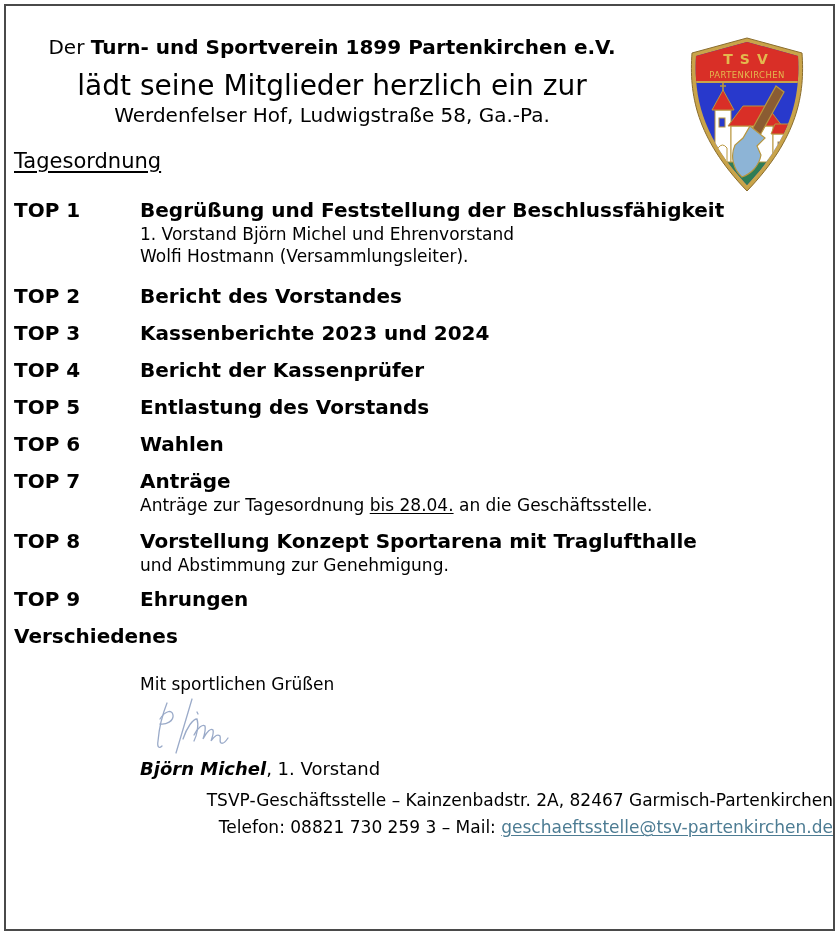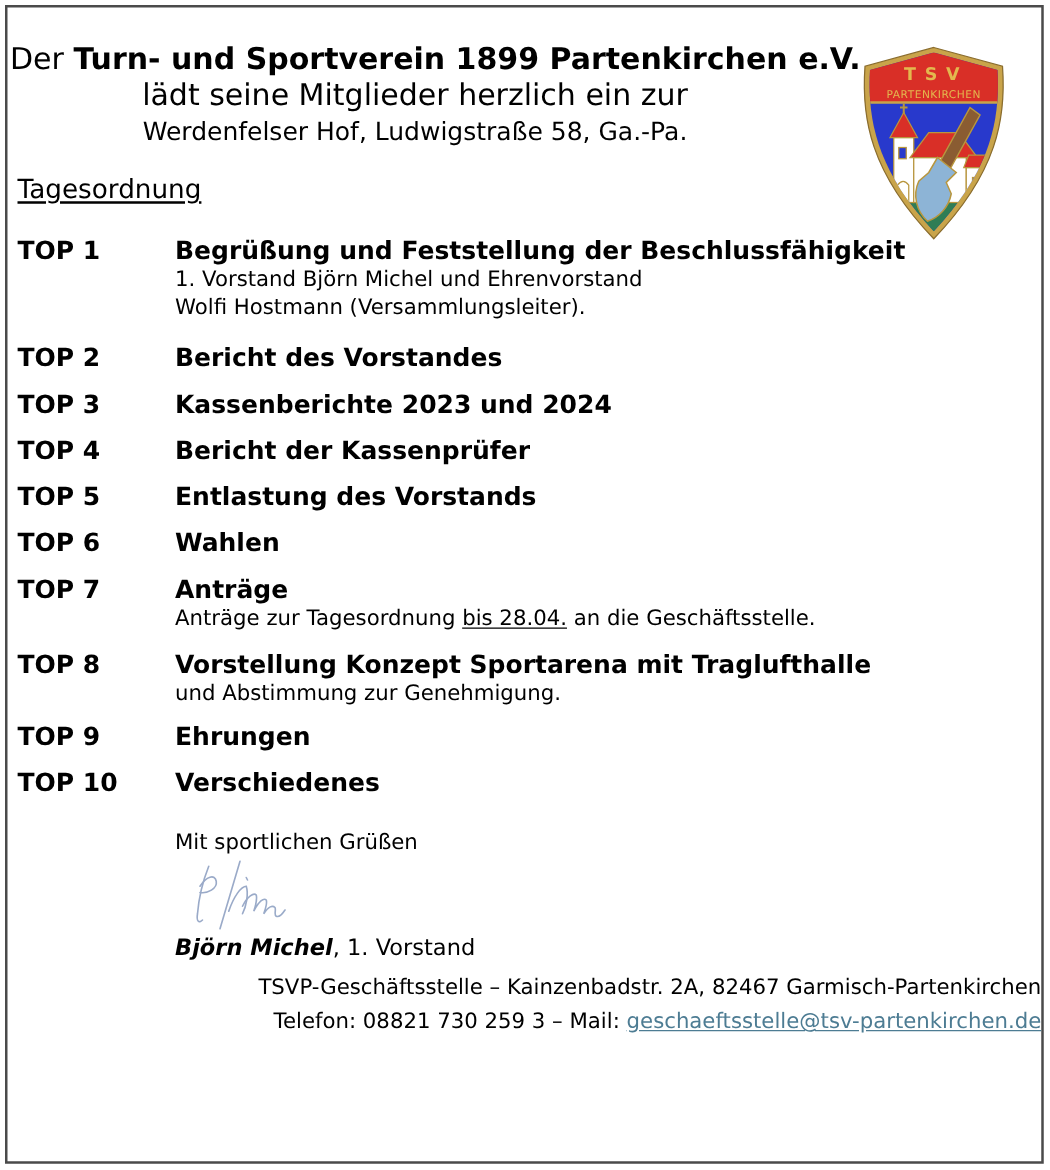--- a/index.html
+++ b/index.html
@@ -16,23 +16,23 @@
     border: 2px solid #4a4a4a;
     background: #fff;
   }
   
   .header-block {
     margin: 28px 0 0 2px;
     width: 648px;
     text-align: center;
     white-space: nowrap;
   }
-  .h-line1 { font-size: 24px; line-height: 26px; }
+  .h-line1 { font-size: 20px; line-height: 26px; }
   .h-line1 b { font-weight: bold; }
-  .h-line2 { font-size: 24px; line-height: 26px; margin-top: 3px; }
+  .h-line2 { font-size: 28px; line-height: 26px; margin-top: 13px; }
   .h-title { font-size: 27px; font-weight: bold; line-height: 34px; margin-top: 13px; }
   .h-date  { font-size: 21px; font-weight: bold; line-height: 26px; margin-top: 11px; }
   .h-loc   { font-size: 20px; line-height: 26px; margin-top: 3px; }
 
   
   .crest {
     position: absolute;
     top: 30px; right: 26px;
     width: 120px; height: 158px;
   }
@@ -193,21 +193,20 @@
         <div class="agenda-sub">und Abstimmung zur Genehmigung.</div>
       </div>
     </div>
 
     <div class="agenda-row">
       <div class="agenda-label">TOP 9</div>
       <div class="agenda-title">Ehrungen</div>
     </div>
 
     <div class="agenda-row">
-      <div class="agenda-label">TOP 10</div>
       <div class="agenda-title">Verschiedenes</div>
     </div>
 
   </div>
 
   <div class="greeting">Mit sportlichen Grüßen</div>
 
   <svg class="signature" width="100" height="60" viewBox="0 0 100 60" aria-hidden="true">
     <g fill="none" stroke="#95a6c6" stroke-width="1.3" stroke-linecap="round" opacity="0.95">
       <path d="M22,6 C18,16 14,32 13,44 C12,50 14,52 17,49"></path>

